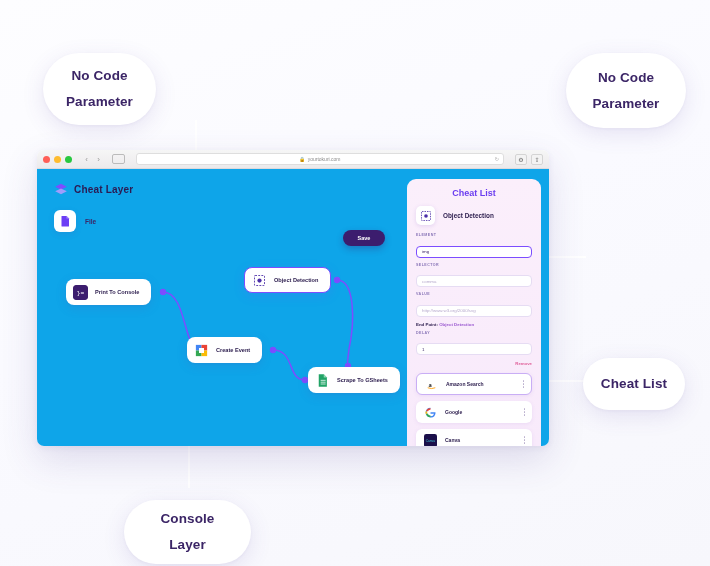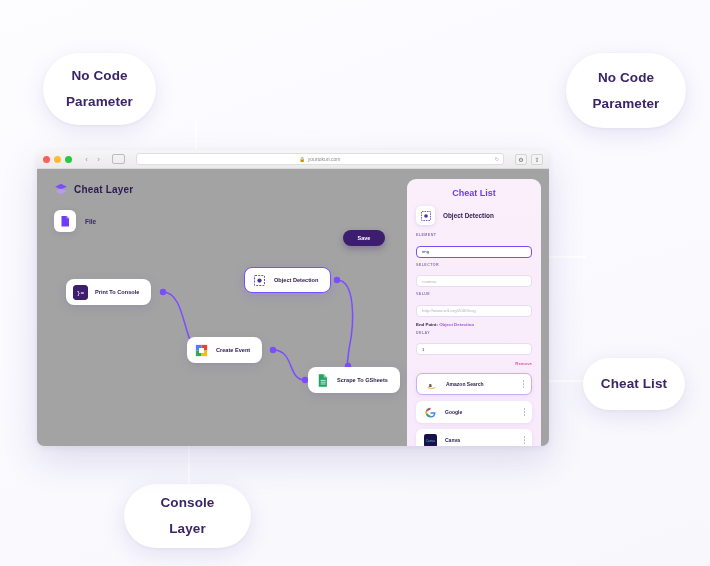--- a/index.html
+++ b/index.html
@@ -27,21 +27,21 @@
     font-weight: bold;
     font-size: 13.5px;
     letter-spacing: .1px;
     line-height: 1.9;
     text-align: center;
   }
   .callout span { display: block; }
 
   #co-nocode-interface { left: 43px;  top: 53px;  width: 113px; height: 72px; }
   #co-nocode-parameter { left: 566px; top: 53px;  width: 120px; height: 75px; }
-  #co-console-output   { left: 124px; top: 484px; width: 127px; height: 64px; }
+  #co-console-output   { left: 124px; top: 500px; width: 127px; height: 64px; }
   #co-cheat-list       { left: 583px; top: 358px; width: 102px; height: 52px; }
   #co-cheat-list { line-height: 1; }
 
   
   .connector { position: absolute; background: #ffffff; }
   #conn-top-left  { left: 195px; top: 120px; width: 2px;  height: 40px; }
   #conn-right-mid { left: 548px; top: 256px; width: 38px; height: 2px; }
   #conn-right-cl  { left: 548px; top: 380px; width: 36px; height: 2px; }
   #conn-bottom    { left: 188px; top: 446px; width: 2px;  height: 42px; }
 
@@ -90,21 +90,21 @@
   #url-reload { position: absolute; right: 4px; font-size: 5px; color: #aaa; }
   .chrome-right { display: flex; gap: 4px; align-items: center; }
   .chrome-right .cbtn {
     width: 12px; height: 11px;
     border: 1px solid #d4d4d4; border-radius: 2px;
     background: #f3f3f3;
     display: flex; align-items: center; justify-content: center;
     font-size: 6px; color: #6d6d6d;
   }
 
-  #app-body { position: relative; height: 277px; background: #a3a3a3; display: flex; }
+  #app-body { position: relative; height: 277px; background: #0ea5e9; display: flex; }
 
   
   #app-main { position: relative; flex: 1; }
   #app-header { display: flex; align-items: center; gap: 6px; padding: 13px 0 0 17px; }
   #logo-icon { width: 14px; height: 14px; }
   #app-title { font-size: 10px; font-weight: bold; color: #2c1a52; letter-spacing: .2px; }
 
   #menu-row { display: flex; align-items: center; gap: 9px; padding: 14px 0 0 17px; }
   #file-icon-box {
     width: 22px; height: 22px; border-radius: 6px;

